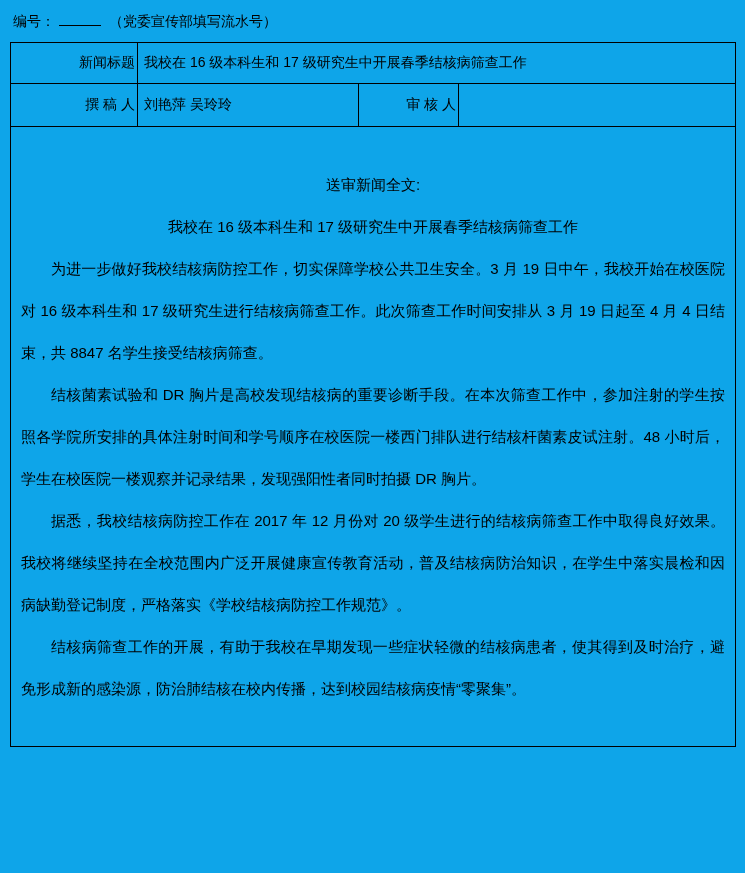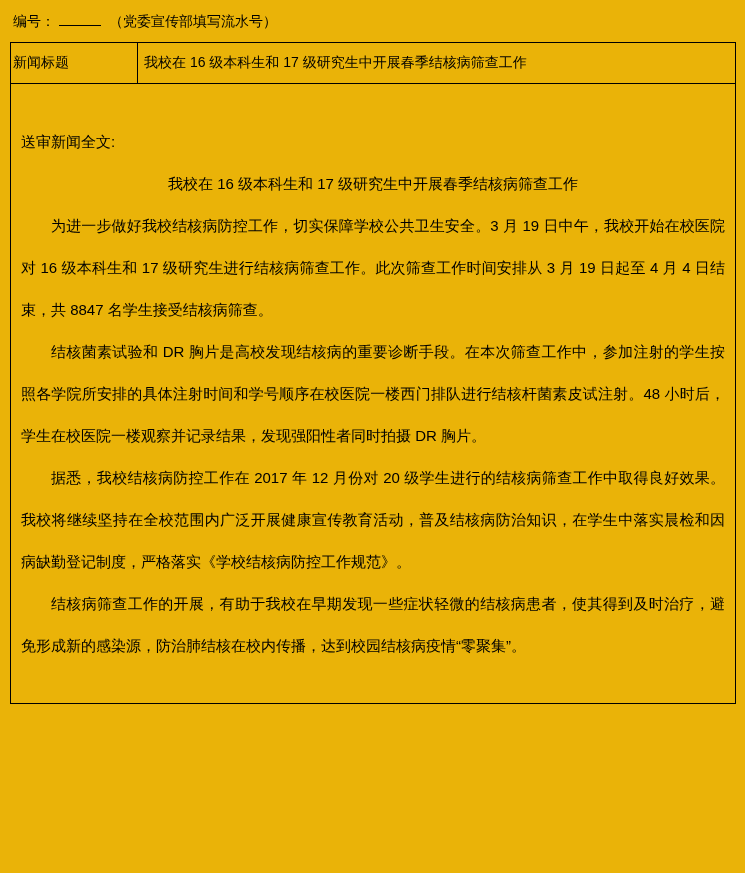--- a/index.html
+++ b/index.html
@@ -5,21 +5,21 @@
   * { margin: 0; padding: 0; box-sizing: border-box; }
   html, body { background: #ffffff; }
   body {
     width: 745px; height: 873px;
     font-family: "Liberation Sans", "DejaVu Sans", sans-serif;
     color: #000000;
   }
   .page {
     position: relative;
     width: 745px; height: 873px;
-    background: #eab308;
+    background: #0ea5e9;
     overflow: hidden;
   }
   .serial-line {
     position: absolute;
     top: 12px; left: 13px;
     font-size: 14px;
     white-space: nowrap;
   }
   .serial-blank {
     display: inline-block;
@@ -34,37 +34,37 @@
     width: 725px;
     border-collapse: collapse;
     table-layout: fixed;
   }
   table.form td {
     border: 1px solid #000;
     font-size: 14px;
     vertical-align: middle;
     overflow: hidden;
   }
-  td.label-cell { text-align: left; padding: 2px; }
+  td.label-cell { text-align: right; padding: 2px; }
   td.label-cell.left { text-align: left; padding-left: 2px; }
   td.value-cell { text-align: left; padding: 2px 2px 2px 6px; }
   tr.r1 { height: 41px; }
   tr.r2 { height: 42px; }
   tr.r3 { height: 43px; }
   tr.r4 { height: 42px; }
   tr.r5 { height: 620px; }
   td.body-cell {
     vertical-align: top;
     padding: 0 10px;
   }
   .article {
     font-size: 15px;
     line-height: 42px;
   }
-  .article .section-label { text-align: left; }
+  .article .section-label { text-align: center; }
   .article .article-title { text-align: center; }
   .article p.para {
     text-indent: 2em;
     text-align: justify;
   }
   .footer-note {
     position: absolute;
     left: 13px; top: 846px;
     font-size: 14px;
     white-space: nowrap;
@@ -85,20 +85,26 @@
       <col style="width:127px">
       <col style="width:221px">
       <col style="width:100px">
       <col style="width:277px">
     </colgroup>
     <tbody>
         <tr class="r1">
       <td class="label-cell">新闻标题</td>
       <td class="value-cell" colspan="3">我校在 16 级本科生和 17 级研究生中开展春季结核病筛查工作</td>
     </tr>
+    <tr class="r3">
+      <td class="label-cell">撰 稿 人</td>
+      <td class="value-cell">刘艳萍 吴玲玲</td>
+      <td class="label-cell">审 核 人</td>
+      <td class="value-cell"></td>
+    </tr>
     <tr class="r5">
       <td class="body-cell" colspan="4">
         <div class="article">
           <div class="section-label">送审新闻全文:</div>
           <div class="article-title">我校在 16 级本科生和 17 级研究生中开展春季结核病筛查工作</div>
           <p class="para">为进一步做好我校结核病防控工作，切实保障学校公共卫生安全。3 月 19 日中午，我校开始在校医院对 16 级本科生和 17 级研究生进行结核病筛查工作。此次筛查工作时间安排从 3 月 19 日起至 4 月 4 日结束，共 8847 名学生接受结核病筛查。</p>
           <p class="para">结核菌素试验和 DR 胸片是高校发现结核病的重要诊断手段。在本次筛查工作中，参加注射的学生按照各学院所安排的具体注射时间和学号顺序在校医院一楼西门排队进行结核杆菌素皮试注射。48 小时后，学生在校医院一楼观察并记录结果，发现强阳性者同时拍摄 DR 胸片。</p>
           <p class="para">据悉，我校结核病防控工作在 2017 年 12 月份对 20 级学生进行的结核病筛查工作中取得良好效果。我校将继续坚持在全校范围内广泛开展健康宣传教育活动，普及结核病防治知识，在学生中落实晨检和因病缺勤登记制度，严格落实《学校结核病防控工作规范》。</p>
           <p class="para">结核病筛查工作的开展，有助于我校在早期发现一些症状轻微的结核病患者，使其得到及时治疗，避免形成新的感染源，防治肺结核在校内传播，达到校园结核病疫情“零聚集”。</p>
         </div>

